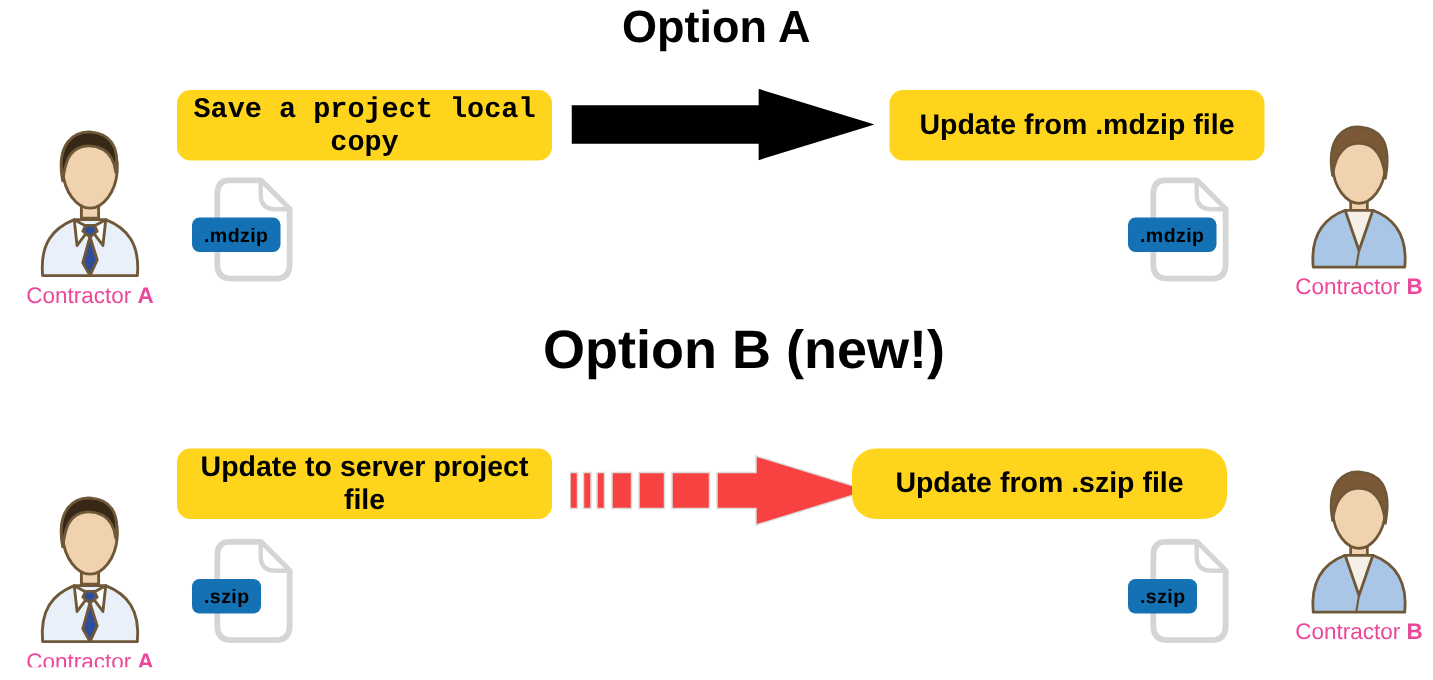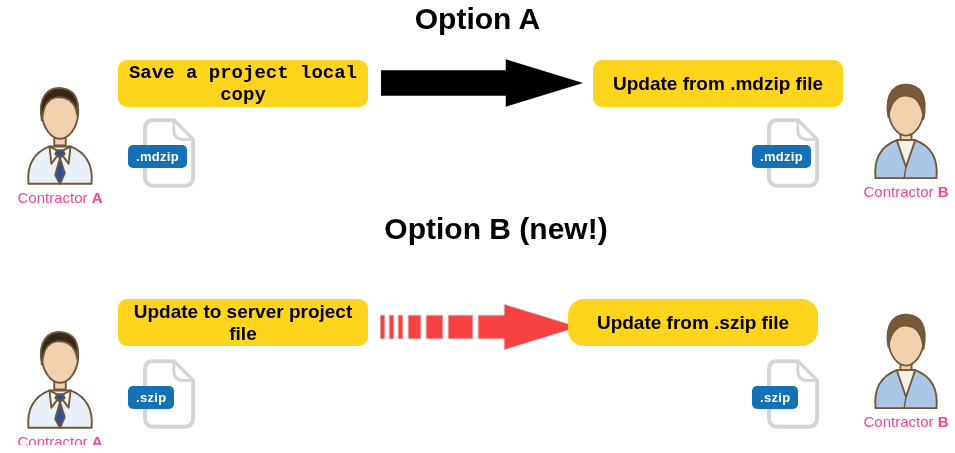--- a/index.html
+++ b/index.html
@@ -1,21 +1,21 @@
 <!DOCTYPE html>
 <html style="--yellow: #FFD41C; --black: #000000; --red: #F84242; --shadow: #DCDCDC; --badge-blue: #1371B4; --doc-gray: #D5D5D5; --skin: #F1D2AE; --outline: #6E5838; --hair-a: #362716; --shirt-a: #E9F0F9; --tie: #2E4D9E; --hair-b: #7C5936; --jacket-b: #A9C6E7; --shirt-b: #F4F0E8;"><head>
 <meta charset="utf-8">
 <style>
   html,body{margin:0;padding:0;background:#fff;}
   .page{position:relative;width:955px;height:445px;background:#fff;overflow:hidden;
         font-family:"Liberation Sans",sans-serif;color:#000;}
 
   .title{position:absolute;left:0;right:0;text-align:center;font-weight:bold;color:#000;}
   .t-a{top:2px;font-size:30px;}
-  .t-b{top:212px;font-size:30px;margin-left:37px;}
+  .t-b{top:212px;font-size:36px;margin-left:37px;}
 
   .ybox{position:absolute;width:250px;height:47px;background:var(--yellow,#FFD41C);
         border-radius:9px;display:flex;align-items:center;justify-content:center;
         font-weight:bold;font-size:19px;color:#000;text-align:center;}
   .b1{left:118px;top:60px;font-family:Liberation Mono, monospace;}
   .b2{left:593px;top:60px;}
   .b3{left:118px;top:299px;}
   .b4{left:568px;top:299px;border-radius:16px;}
 
   .arrow{position:absolute;}
@@ -44,21 +44,21 @@
   .f-hairB{fill:var(--hair-b,#7C5936);}
 
   .file{position:absolute;width:84px;height:74px;}
   .file .doc{margin-left:14px;display:block;}
   .docbody{fill:#fff;stroke:var(--doc-gray,#D5D5D5);stroke-width:4;stroke-linejoin:round;}
   .docfold{fill:#fff;stroke:var(--doc-gray,#D5D5D5);stroke-width:3;stroke-linejoin:round;}
   .f1{left:128px;top:117px;}
   .f2{left:752px;top:117px;}
   .f3{left:128px;top:358px;}
   .f4{left:752px;top:358px;}
-  .badge{position:absolute;left:0;top:28px;background:var(--badge-blue,#1371B4);color:#ffffff;
+  .badge{position:absolute;left:0;top:28px;background:var(--badge-blue,#1371B4);color:#000000;
          font-weight:bold;font-size:13px;line-height:1;padding:5px 8px;border-radius:5px;
          letter-spacing:.3px;}
 </style>
 </head>
 <body>
 
 <div class="page">
 
   <div class="title t-a">Option A</div>
 

